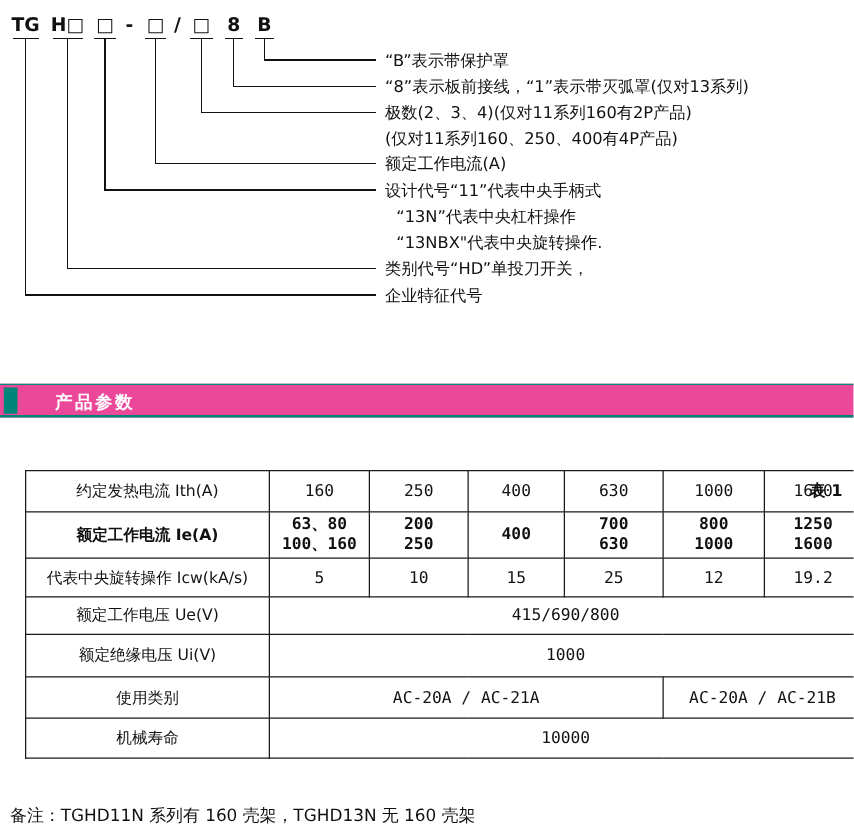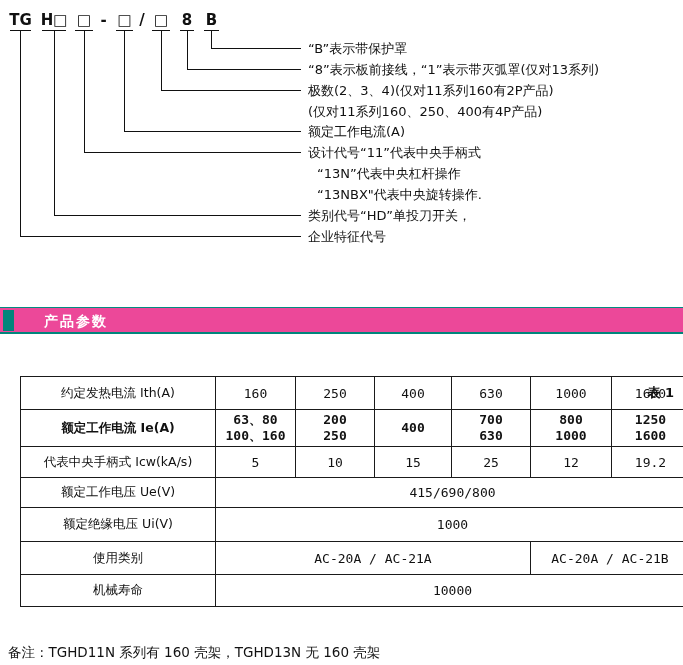--- a/index.html
+++ b/index.html
@@ -135,21 +135,21 @@
         <td class="val">
           <div class="ln">800</div>
           <div class="ln">1000</div>
         </td>
         <td class="val">
           <div class="ln">1250</div>
           <div class="ln">1600</div>
         </td>
       </tr>
       <tr class="r3">
-        <td class="rlabel">代表中央手柄式 Icw(kA/s)</td>
+        <td class="rlabel">代表中央旋转操作 Icw(kA/s)</td>
         <td class="val">5</td>
         <td class="val">10</td>
         <td class="val">15</td>
         <td class="val">25</td>
         <td class="val">12</td>
         <td class="val">19.2</td>
       </tr>
       <tr class="r4">
         <td class="rlabel">额定工作电压 Ue(V)</td>
         <td class="val" colspan="6">415/690/800</td>

